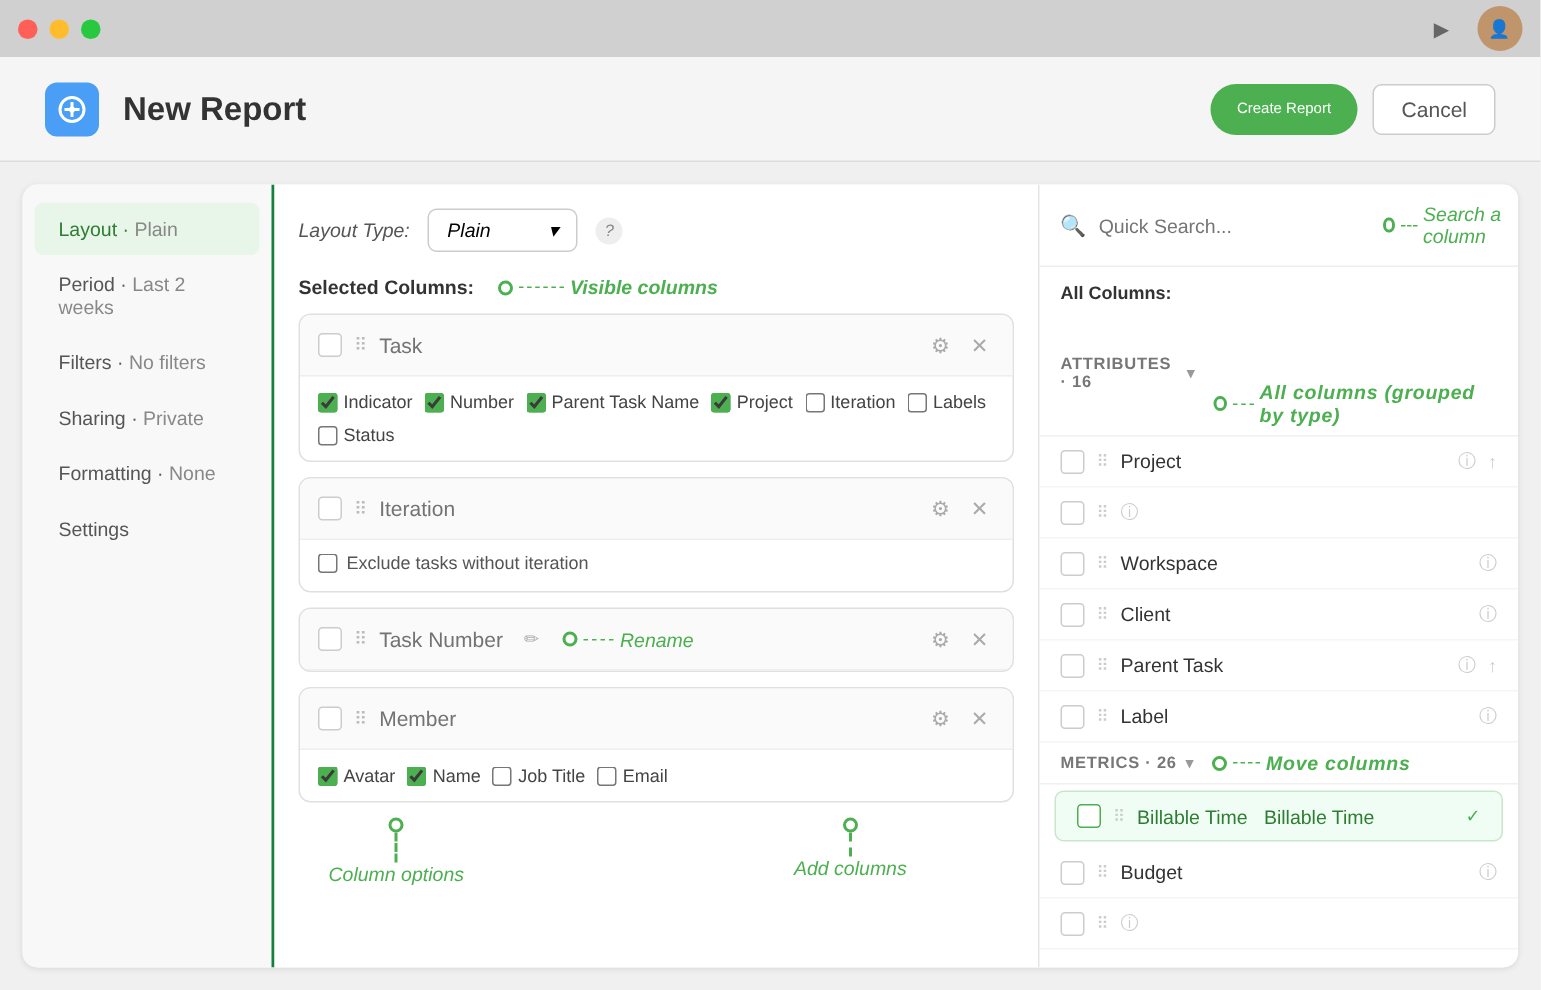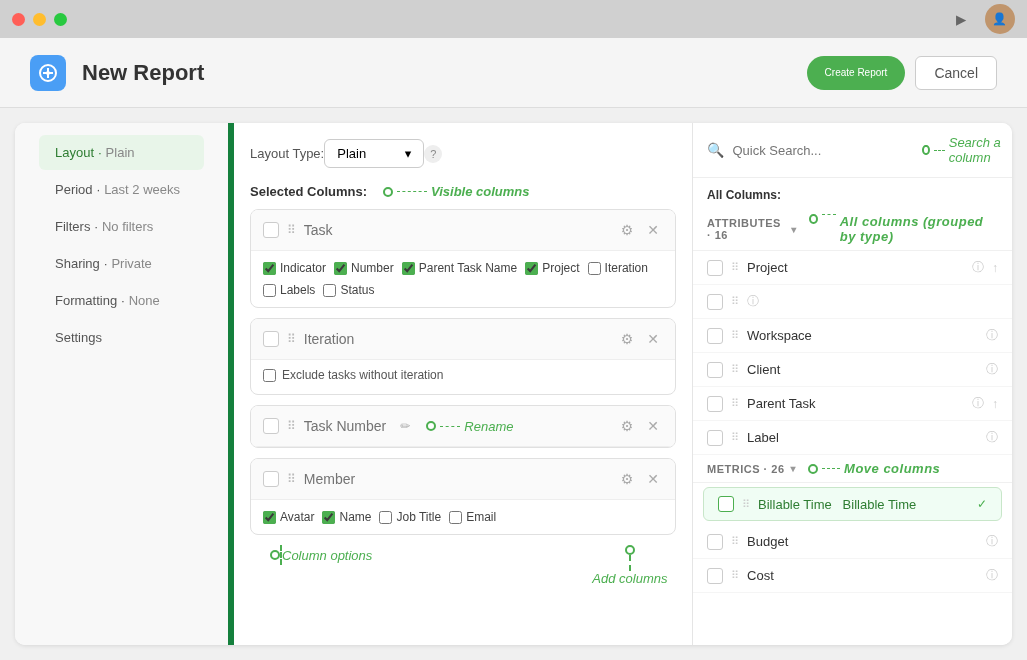--- a/index.html
+++ b/index.html
@@ -110,24 +110,24 @@
       flex: 1;
       overflow: hidden;
       background: white;
       margin: 15px;
       border-radius: 10px;
       box-shadow: 0 1px 4px rgba(0,0,0,0.1);
     }
 
     
     .left-sidebar {
-      width: 219px;
+      width: 168px;
       background: #f8f8f8;
-      border-right: 6px solid #15803d;
-      padding: 10px 16px;
+      border-right: 2px solid #15803d;
+      padding: 10px 0;
       flex-shrink: 0;
     }
     .sidebar-item {
       padding: 10px 16px;
       font-size: 13px;
       color: #555;
       cursor: pointer;
       border-radius: 6px;
       margin: 2px 8px;
     }
@@ -148,21 +148,23 @@
       flex: 1;
       overflow-y: auto;
       padding: 16px;
       background: white;
     }
 
     
     .layout-type-row {
       display: flex;
       align-items: center;
+      gap: 12px;
       margin-bottom: 16px;
+      font-style: italic;
     }
     .layout-label {
       font-size: 13px;
       color: #555;
       font-weight: 500;
     }
     .layout-select {
       display: flex;
       align-items: center;
       gap: 4px;
@@ -594,21 +596,21 @@
           </label>
           <label class="checkbox-option">
             <input type="checkbox" style=""> 
               <span>Email</span>
           </label>
         </div>
       </div>
 
       <div style="display:flex; align-items:flex-start; margin-top:8px; gap:0;">
 
-        <div style="display:flex;flex-direction:row;align-items:center;margin-left:20px;">
+        <div style="display:flex;flex-direction:column;align-items:center;margin-left:20px;">
           <span class="dot"></span>
           <div style="border-left:2px dashed #4CAF50;height:20px;"></div>
           <span class="annotation">Column options</span>
         </div>
 
         <div style="display:flex;flex-direction:column;align-items:center;margin-left:220px;">
           <span class="dot"></span>
           <div style="border-left:2px dashed #4CAF50;height:16px;"></div>
           <span class="annotation">Add columns</span>
         </div>
@@ -629,21 +631,21 @@
       </div>
 
       <div class="all-columns-label">All Columns:</div>
 
       <div class="right-panel-scroll">
 
         <div class="section-header">
           <span>ATTRIBUTES · 16</span>
           <span class="chevron">▾</span>
 
-          <span style="display:flex;gap:4px;margin-left:6px;">
+          <span style="display:flex;align-items:center;gap:4px;margin-left:6px;margin-top:40px;">
             <span class="dot"></span>
             <span style="border-top:1.5px dashed #4CAF50;width:18px;display:inline-block;"></span>
             <span class="annotation">All columns (grouped by type)</span>
           </span>
         </div>
 
         <div class="column-list-item">
           <div class="col-checkbox"></div>
           <span class="col-drag">⠿</span>
           <span class="col-name">Project</span>
@@ -701,20 +703,19 @@
 
         <div class="column-list-item">
           <div class="col-checkbox"></div>
           <span class="col-drag">⠿</span>
           <span class="col-name">Budget</span>
           <span class="col-info">ⓘ</span>
         </div>
         <div class="column-list-item">
           <div class="col-checkbox"></div>
           <span class="col-drag">⠿</span>
-          <span class="col-name">Cost</span>
           <span class="col-info">ⓘ</span>
         </div>
       </div>
     </div>
 
   </div>
 </div>
 
 </body></html>

